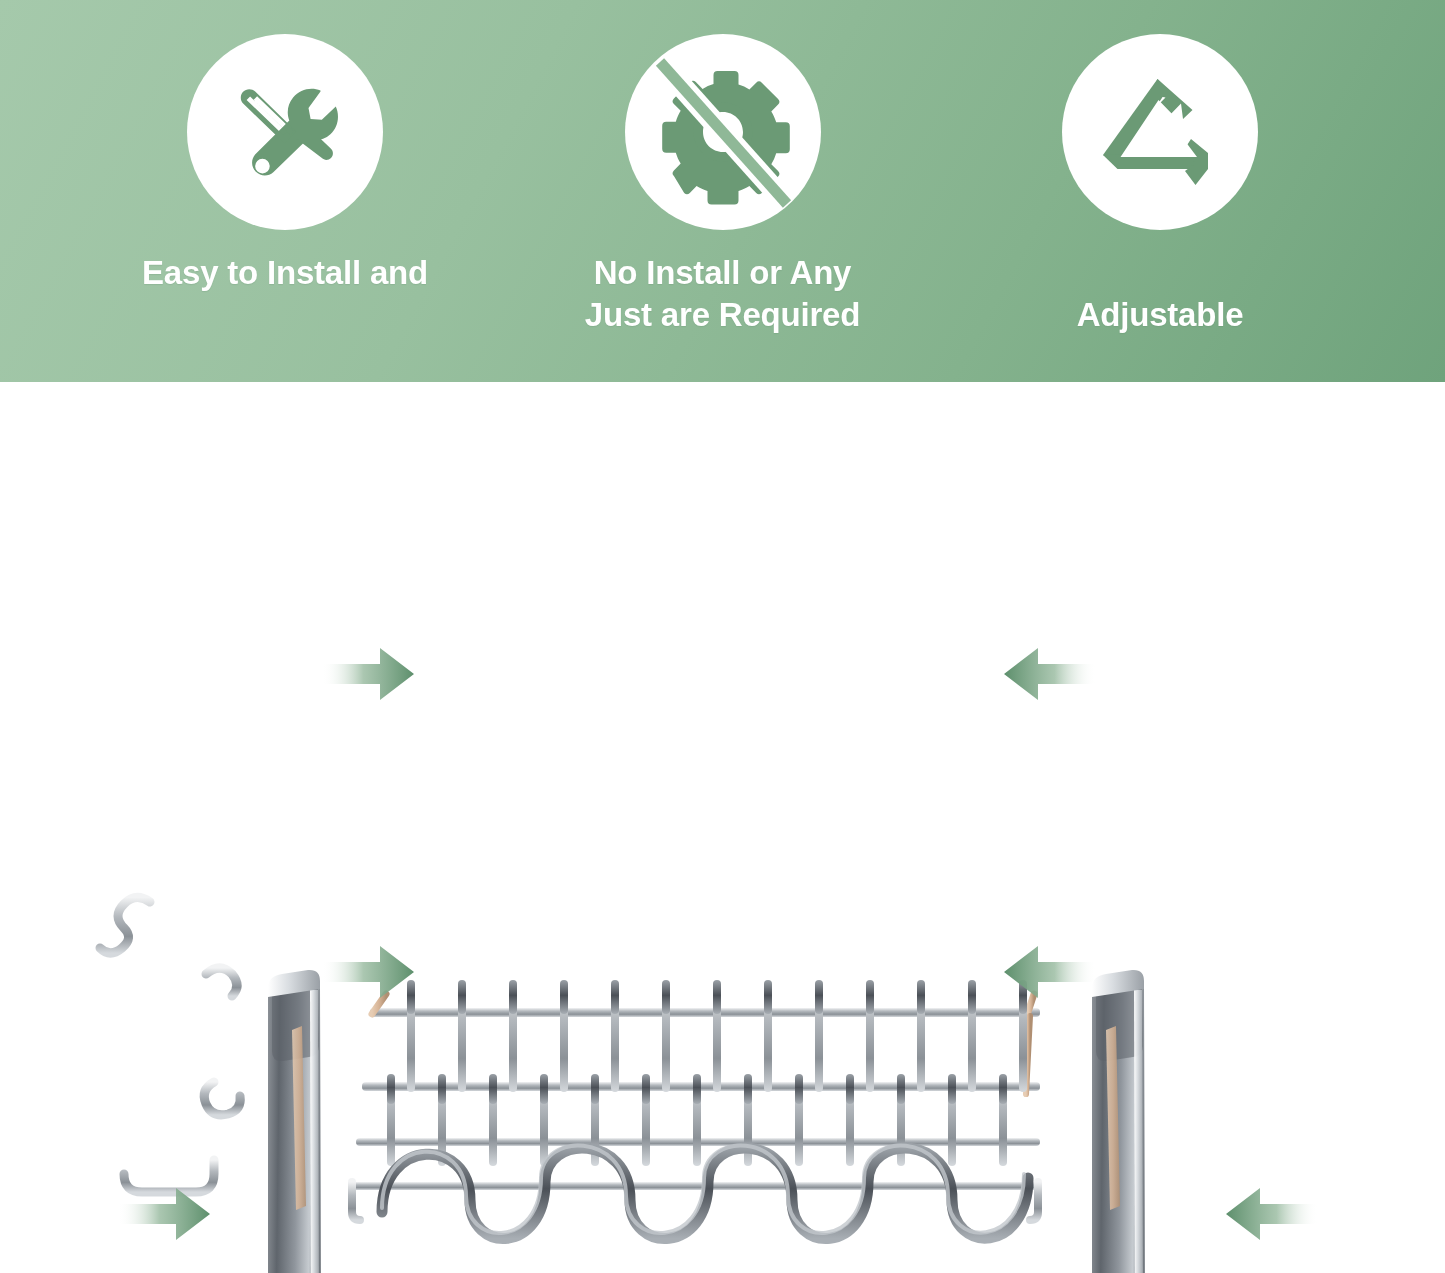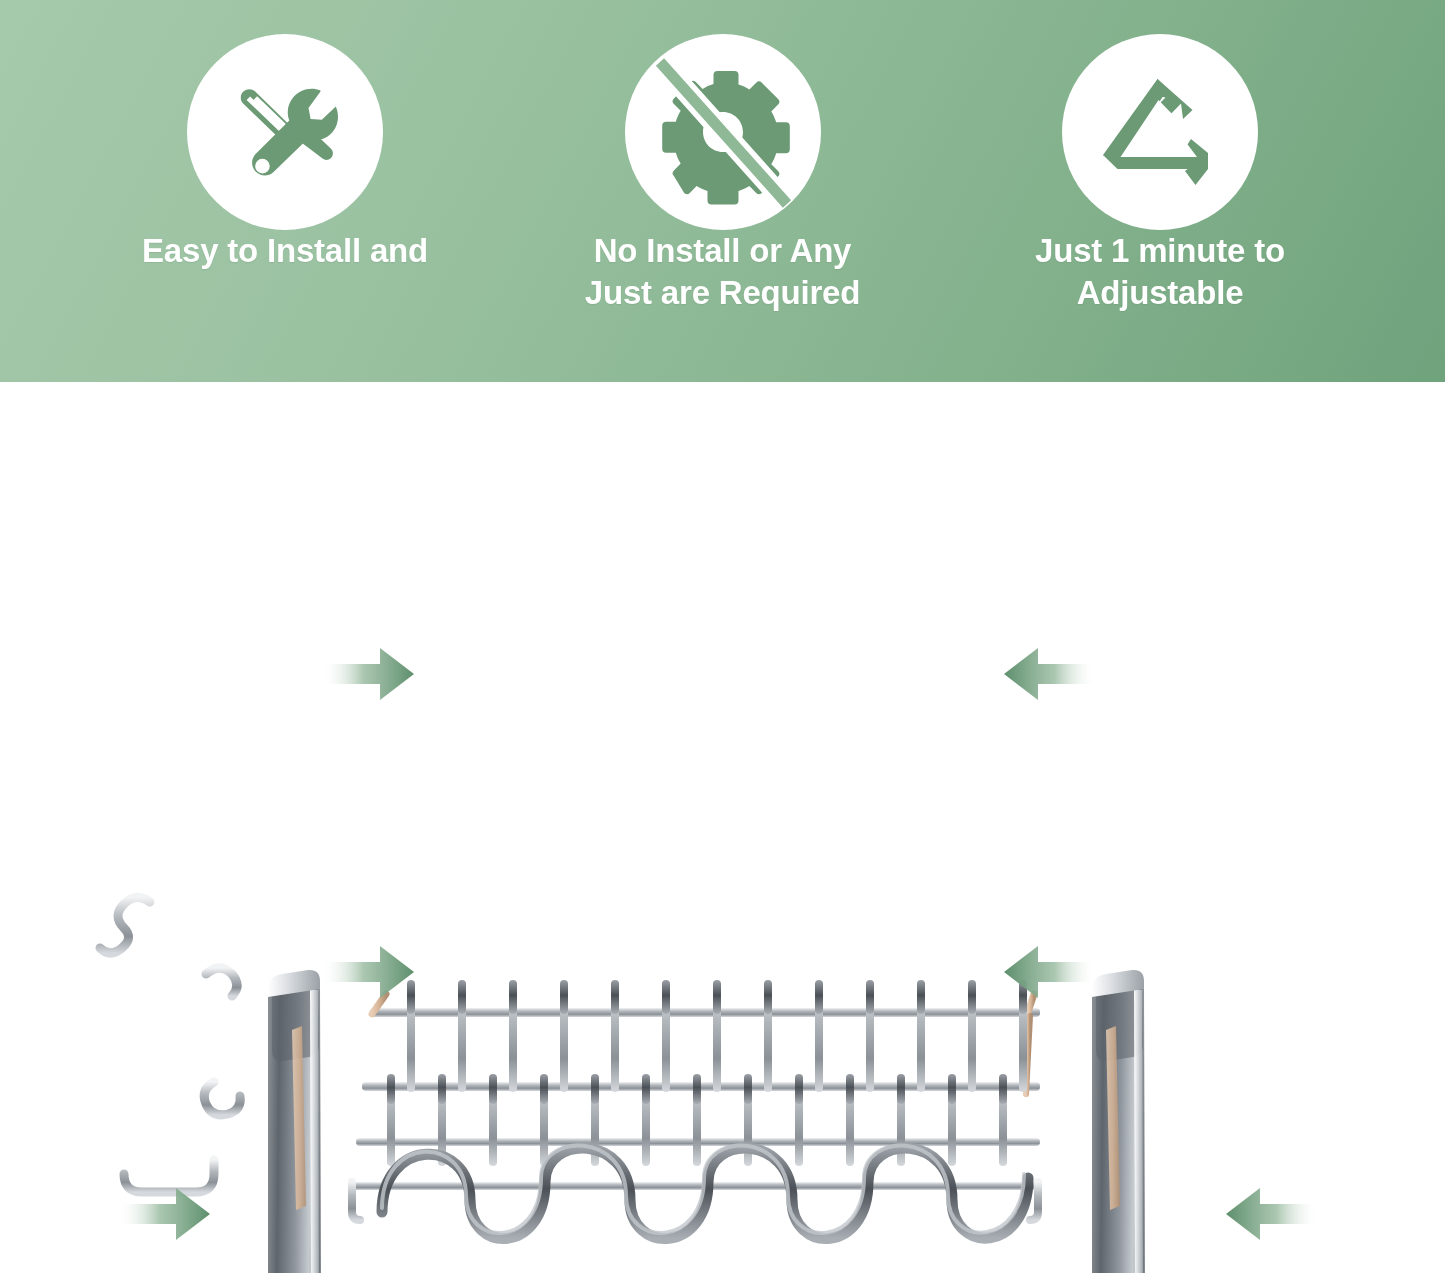--- a/index.html
+++ b/index.html
@@ -44,20 +44,21 @@
     height: 196px;
     border-radius: 50%;
     background: #ffffff;
     display: flex;
     align-items: center;
     justify-content: center;
     box-shadow: 0 0 0 0 rgba(0,0,0,0);
   }
   .feature-badge svg { display: block; }
   .feature-label {
+    margin-top: 22px;
     color: #ffffff;
     font-size: 33px;
     font-weight: bold;
     line-height: 1.28;
     text-align: center;
     letter-spacing: -0.2px;
     font-family: "Liberation Sans", sans-serif;
     text-shadow: 0 1px 1px rgba(90,130,98,0.18);
   }
 
@@ -140,21 +141,21 @@
 
               <path d="M8 88 L22.5 102 L113 102 L113 86 Z"></path>
               <path d="M113 86 L113 102 L100.5 118 L90 104 L101 96 L86.5 86.5 L96 72 Z"></path>
 
             </g>
             <path d="M63.5 33 L25.5 90 L102 90 L88.5 72 L80 79 L73.5 63.5 L88.5 60 L80.5 50.5 Z" fill="#ffffff"></path>
           </svg>
         </span>
       </div>
       <div class="feature-label">
-        <span>Just 1 minute to</span><br>
+        <br>
         <span>Adjustable</span>
       </div>
     </div>
 
   </div>
 
   <div class="product-stage">
     <svg width="1445" height="891" viewBox="0 0 1445 891" aria-hidden="true">
       <defs>
         <linearGradient id="steelV" x1="0" y1="0" x2="1" y2="0">

